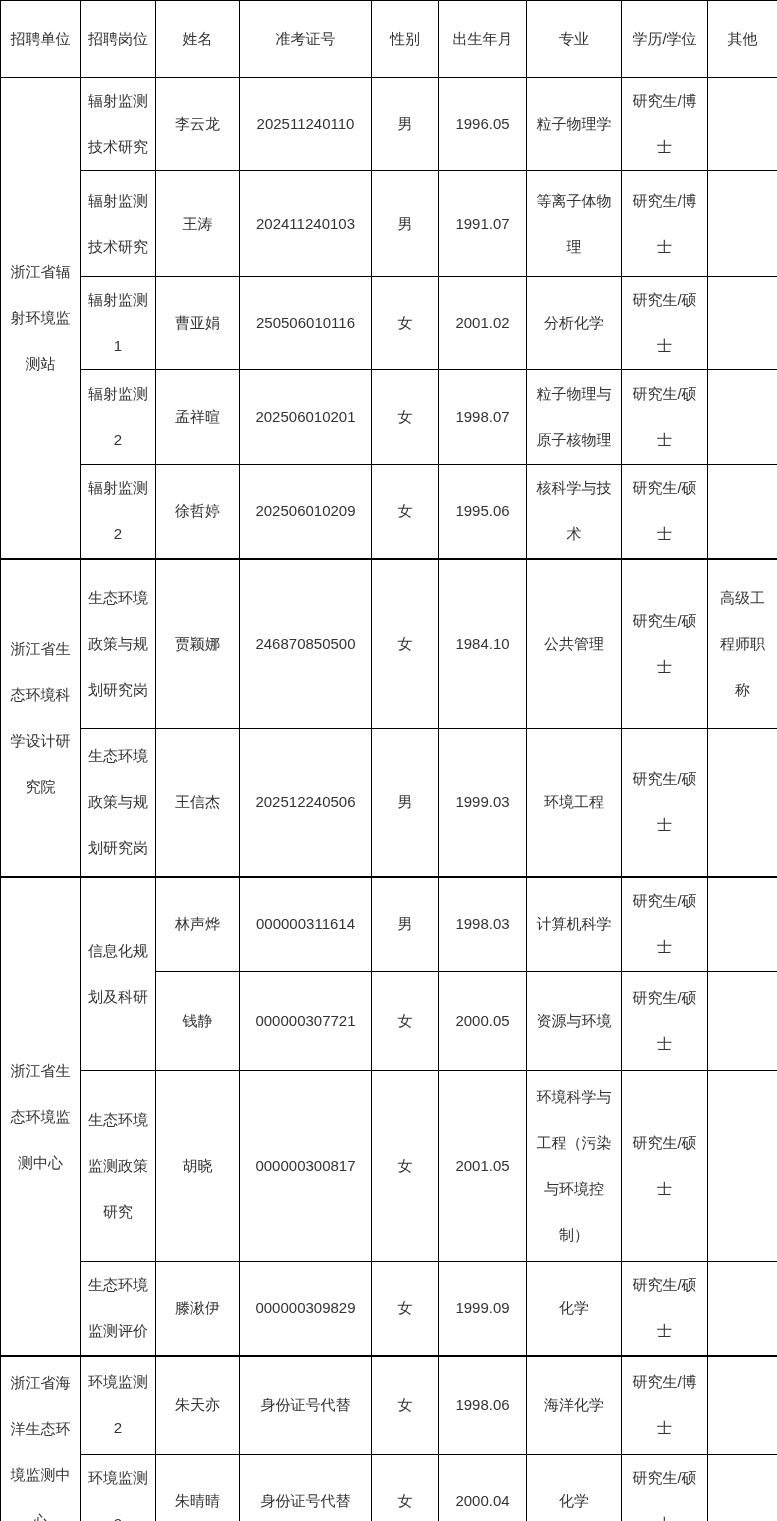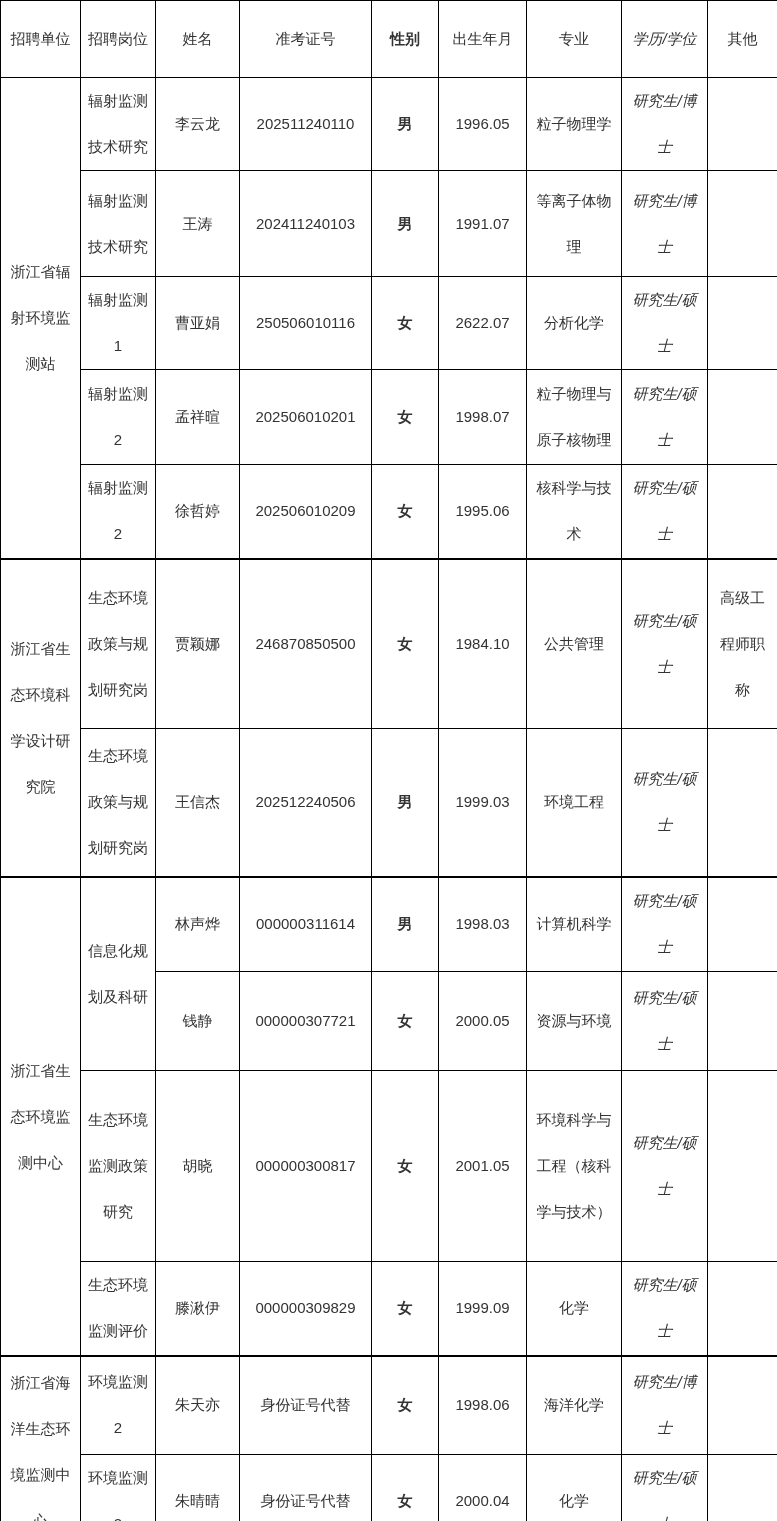--- a/index.html
+++ b/index.html
@@ -29,24 +29,24 @@
     vertical-align: middle;
     padding: 0;
     overflow: hidden;
   }
   thead tr { height: 41px; }
   
   .cu { padding: 0 8px; }  
   .cp { padding: 0 5px; }  
   .cn { padding: 0; }
   .ce { padding: 0; }
-  .cg { padding: 0; font-weight: bold; }
+  .cg { padding: 0; }
   .cb { padding: 0; margin-top: 12px; }
   .cm { padding: 0 7px; }  
-  .cd { padding: 0 5px; font-style: italic; }  
+  .cd { padding: 0 5px; }  
   .co { padding: 15px 8px; }  
   
   tr.gs td { border-top: 2px solid #000; }
 </style>
 </head>
 <body>
 
 <table class="roster">
   <colgroup>
     <col style="width:80px">
@@ -93,21 +93,21 @@
       <td class="cb">1991.07</td>
       <td class="cm">等离子体物理</td>
       <td class="cd">研究生/博士</td>
       <td class="co"></td>
     </tr>
     <tr style="height:90px">
       <td class="cp">辐射监测1</td>
       <td class="cn">曹亚娟</td>
       <td class="ce">250506010116</td>
       <td class="cg">女</td>
-      <td class="cb">2622.07</td>
+      <td class="cb">2001.02</td>
       <td class="cm">分析化学</td>
       <td class="cd">研究生/硕士</td>
       <td class="co"></td>
     </tr>
     <tr style="height:95px">
       <td class="cp">辐射监测2</td>
       <td class="cn">孟祥暄</td>
       <td class="ce">202506010201</td>
       <td class="cg">女</td>
       <td class="cb">1998.07</td>
@@ -167,21 +167,21 @@
       <td class="cm">资源与环境</td>
       <td class="cd">研究生/硕士</td>
       <td class="co"></td>
     </tr>
     <tr style="height:191px">
       <td class="cp">生态环境监测政策研究</td>
       <td class="cn">胡晓</td>
       <td class="ce">000000300817</td>
       <td class="cg">女</td>
       <td class="cb">2001.05</td>
-      <td class="cm">环境科学与工程（核科学与技术）</td>
+      <td class="cm">环境科学与工程（污染与环境控制）</td>
       <td class="cd">研究生/硕士</td>
       <td class="co"></td>
     </tr>
     <tr style="height:95px">
       <td class="cp">生态环境监测评价</td>
       <td class="cn">滕湫伊</td>
       <td class="ce">000000309829</td>
       <td class="cg">女</td>
       <td class="cb">1999.09</td>
       <td class="cm">化学</td>

